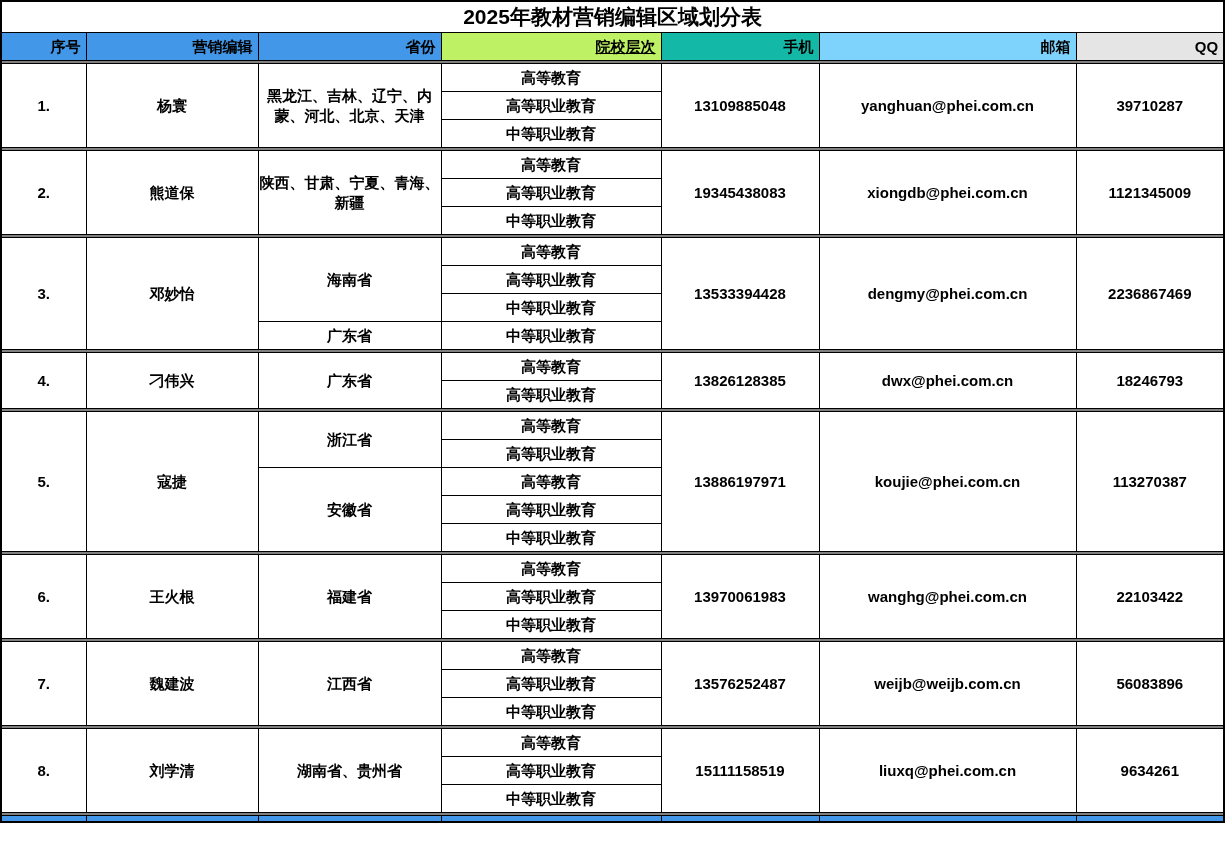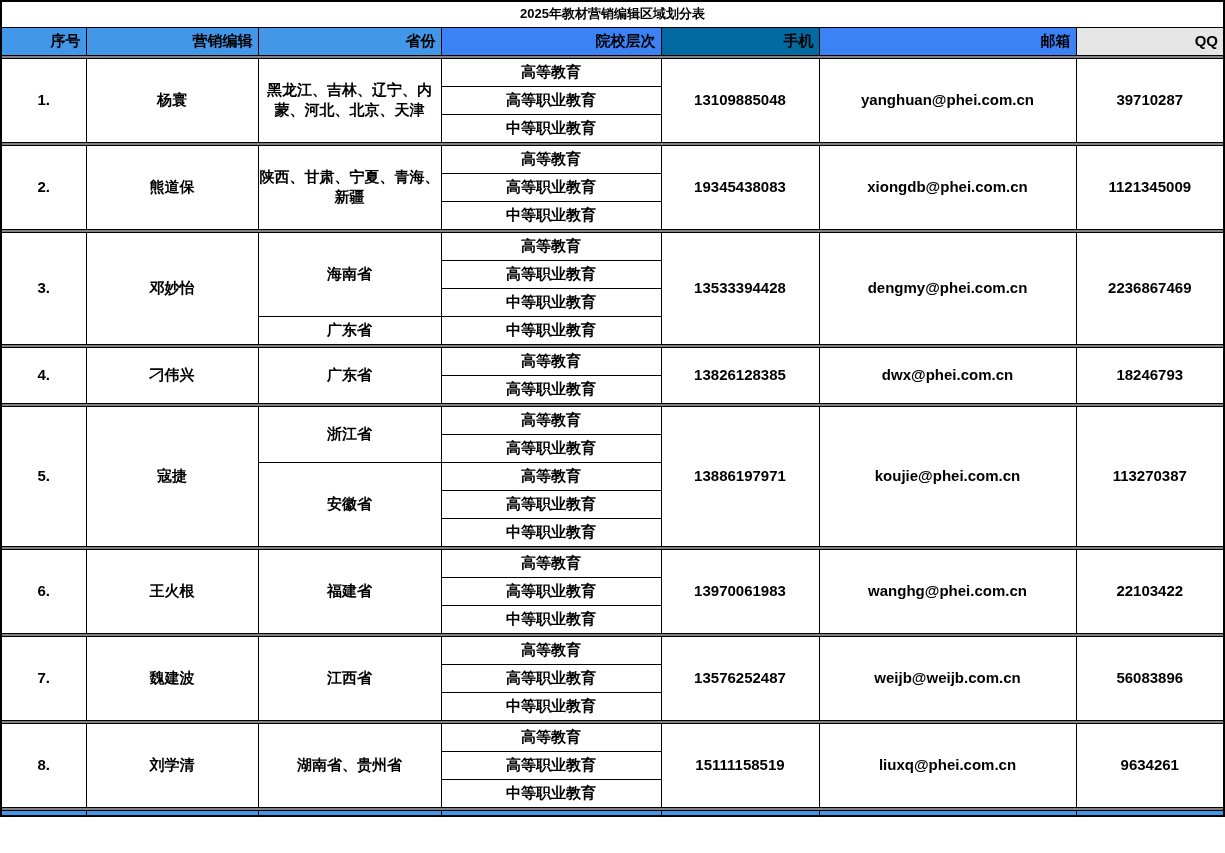--- a/index.html
+++ b/index.html
@@ -12,21 +12,21 @@
     border-collapse: collapse; table-layout: fixed; width: 1225px;
     border: 2px solid #000;
   }
   td {
     border: 1px solid #000; box-sizing: border-box;
     text-align: center; vertical-align: middle;
     color: #000; font-weight: bold; font-size: 15px;
     padding: 1px 5px; line-height: 1.35;
     overflow: hidden;
   }
-  td.title-cell { height: 26px; font-size: 13px; background: #fff; }
+  td.title-cell { height: 26px; font-size: 21px; background: #fff; }
   td.hdr { height: 28px; text-align: right; }
   tr.sep td { height: 3px; padding: 0; border-left: 1px solid #808080; border-right: 1px solid #808080; }
   td.level-cell { height: 28px; padding: 0 4px; }
   td.province-cell { padding: 0 0; }
   tr.strip-row td { height: 6px; padding: 0; }
 </style>
 </head>
 <body>
 
 <div class="viewport">
@@ -41,23 +41,23 @@
       <col style="width:148px">
     </colgroup>
     <tbody>
       <tr>
         <td class="title-cell" colspan="7">2025年教材营销编辑区域划分表</td>
       </tr>
       <tr>
         <td class="hdr" style="background: rgb(67, 151, 232);">序号</td>
         <td class="hdr" style="background: rgb(67, 151, 232);">营销编辑</td>
         <td class="hdr" style="background: rgb(67, 151, 232); margin-left: 32px;">省份</td>
-        <td class="hdr" style="background: #3b82f6;">院校层次</td>
-        <td class="hdr" style="background: #0369a1; margin-top: 20px;">手机</td>
-        <td class="hdr" style="background: #3b82f6;">邮箱</td>
+        <td class="hdr" style="background: #bef264; text-decoration: underline;">院校层次</td>
+        <td class="hdr" style="background: #14b8a6; margin-top: 20px;">手机</td>
+        <td class="hdr" style="background: #7dd3fc;">邮箱</td>
         <td class="hdr" style="background: #e5e5e5;">QQ</td>
       </tr>
     </tbody>
     <tbody id="records-body">
         <tr class="sep">
           <td colspan="7" style="background: rgb(128, 128, 128);"></td>
         </tr>
         <tr>
           <td rowspan="3">1.</td>
           <td rowspan="3">杨寰</td>

